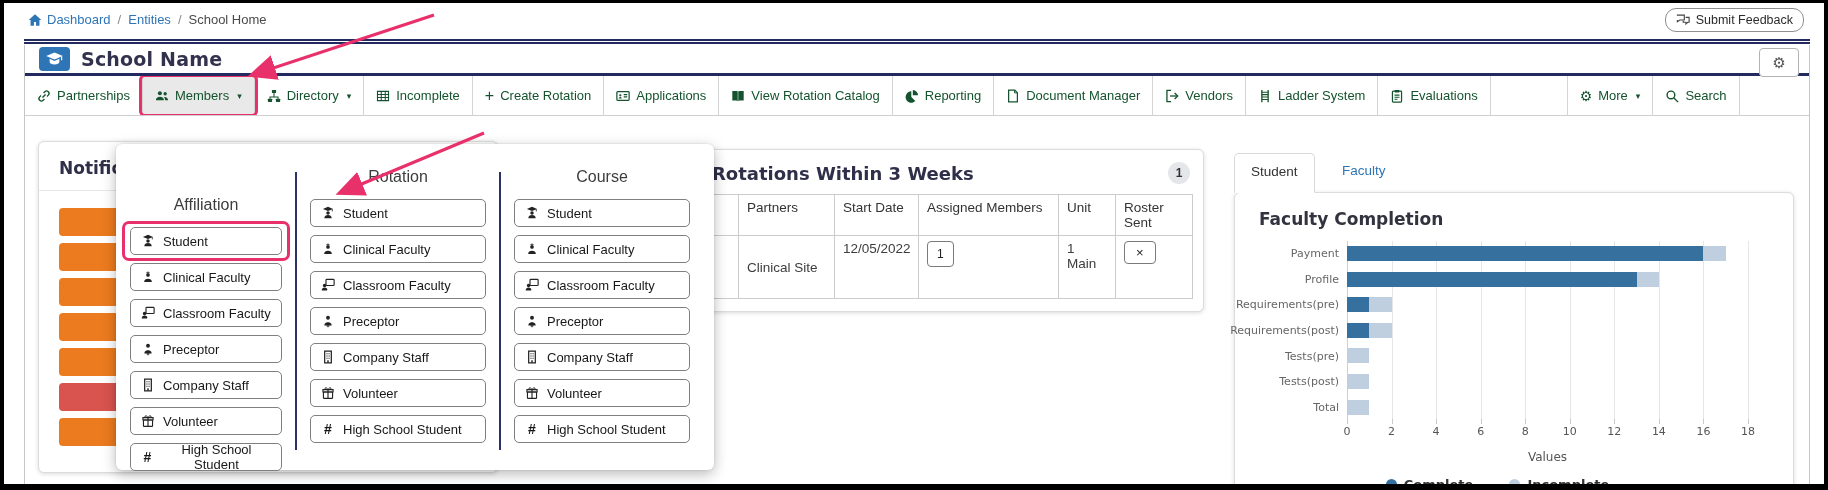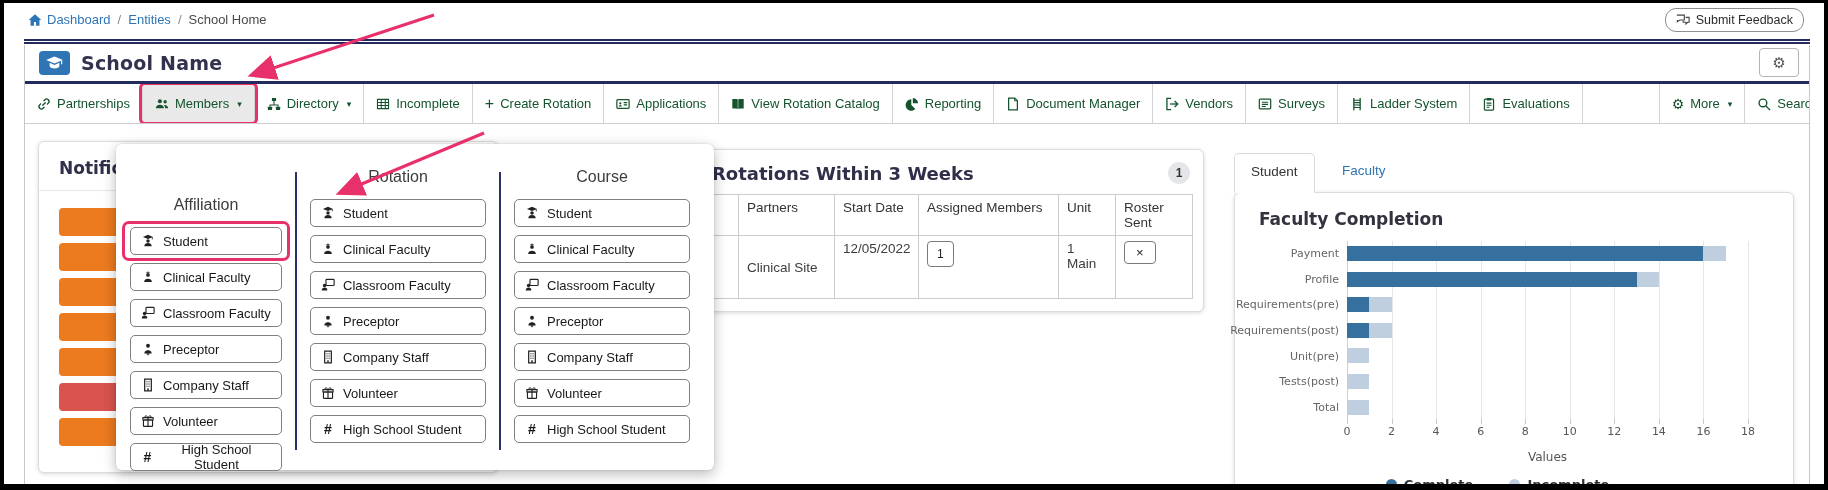--- a/index.html
+++ b/index.html
@@ -10,21 +10,21 @@
   
   .crumb{left:24px;top:9px;display:flex;align-items:center;gap:7px;font-size:13px;}
   .crumb a{color:#2e75b6;text-decoration:none;display:flex;align-items:center;gap:5px;cursor:pointer;}
   .crumb .sep{color:#8a8a8a;}
   .crumb .current{color:#4a4a4a;}
   .fb-btn{right:20px;top:5px;display:flex;align-items:center;gap:6px;border:1px solid #8f8f8f;border-radius:11px;
         padding:4px 10px;font-size:12.5px;color:#2b2b2b;background:#fff;cursor:pointer;}
   .dbl-line{left:20px;top:36px;width:1786px;height:5px;border-top:2.5px solid #232a60;border-bottom:2px solid #232a60;box-sizing:border-box;}
   
   .container{left:20px;top:42px;width:1786px;bottom:0;border-left:1px solid #c6c6c6;border-right:1px solid #c6c6c6;box-sizing:border-box;}
-  .hdr{height:36px;display:flex;align-items:center;gap:11px;padding-left:14px;position:relative;}
+  .hdr{height:28px;display:flex;align-items:center;gap:11px;padding-left:14px;position:relative;}
   .school-badge{width:31px;height:24px;background:#2e75b6;border-radius:4px;display:flex;align-items:center;justify-content:center;}
   .school-badge svg{width:19px;height:19px;color:#fff;}
   .hdr-title{font-family:"DejaVu Sans",sans-serif;font-size:19px;font-weight:600;color:#32324e;letter-spacing:.2px;}
   .gear-btn{position:absolute;right:10px;top:3px;width:40px;height:29px;border:1px solid #b3b3b3;border-radius:4px;background:#fff;
         color:#555;font-size:15px;display:flex;align-items:center;justify-content:center;cursor:pointer;}
   .navline{height:3px;background:#232a60;}
   
   .nav{display:flex;align-items:stretch;height:39px;border-bottom:1px solid #cfcfcf;font-size:13px;color:#14532d;overflow:hidden;text-align:center;}
   .nav-item{display:flex;align-items:center;gap:6px;padding:0 12px;border-right:1px solid #d4d4d4;white-space:nowrap;cursor:pointer;}
   .nav-item.active{background:#e9e9e9;}
@@ -298,26 +298,20 @@
         <svg class="ic">
             <use href="#i-doc"></use>
           </svg>
         <span>Document Manager</span>
       </div>
       <div class="nav-item">
         <svg class="ic">
             <use href="#i-signout"></use>
           </svg>
         <span>Vendors</span>
-      </div>
-      <div class="nav-item">
-        <svg class="ic">
-            <use href="#i-list"></use>
-          </svg>
-        <span>Surveys</span>
       </div>
       <div class="nav-item">
         <svg class="ic">
             <use href="#i-ladder"></use>
           </svg>
         <span>Ladder System</span>
       </div>
       <div class="nav-item">
         <svg class="ic">
             <use href="#i-clipboard"></use>
@@ -401,21 +395,21 @@
 
   <div class="card chart-card">
     <div class="cc-title">Faculty Completion</div>
     <div class="chart">
       <div class="c-flex">
         <div class="c-labels" id="c-labels">
             <div class="c-label">Payment</div>
             <div class="c-label">Profile</div>
             <div class="c-label">Requirements(pre)</div>
             <div class="c-label">Requirements(post)</div>
-            <div class="c-label">Unit(pre)</div>
+            <div class="c-label">Tests(pre)</div>
             <div class="c-label">Tests(post)</div>
             <div class="c-label">Total</div>
           </div>
         <div class="c-plot" id="c-plot">
             <div class="c-grid">
               <div class="c-gl c-gl0" style="left: 0%;"></div>
               <div class="c-gl" style="left: 11.1111%;"></div>
               <div class="c-gl" style="left: 22.2222%;"></div>
               <div class="c-gl" style="left: 33.3333%;"></div>
               <div class="c-gl" style="left: 44.4444%;"></div>

